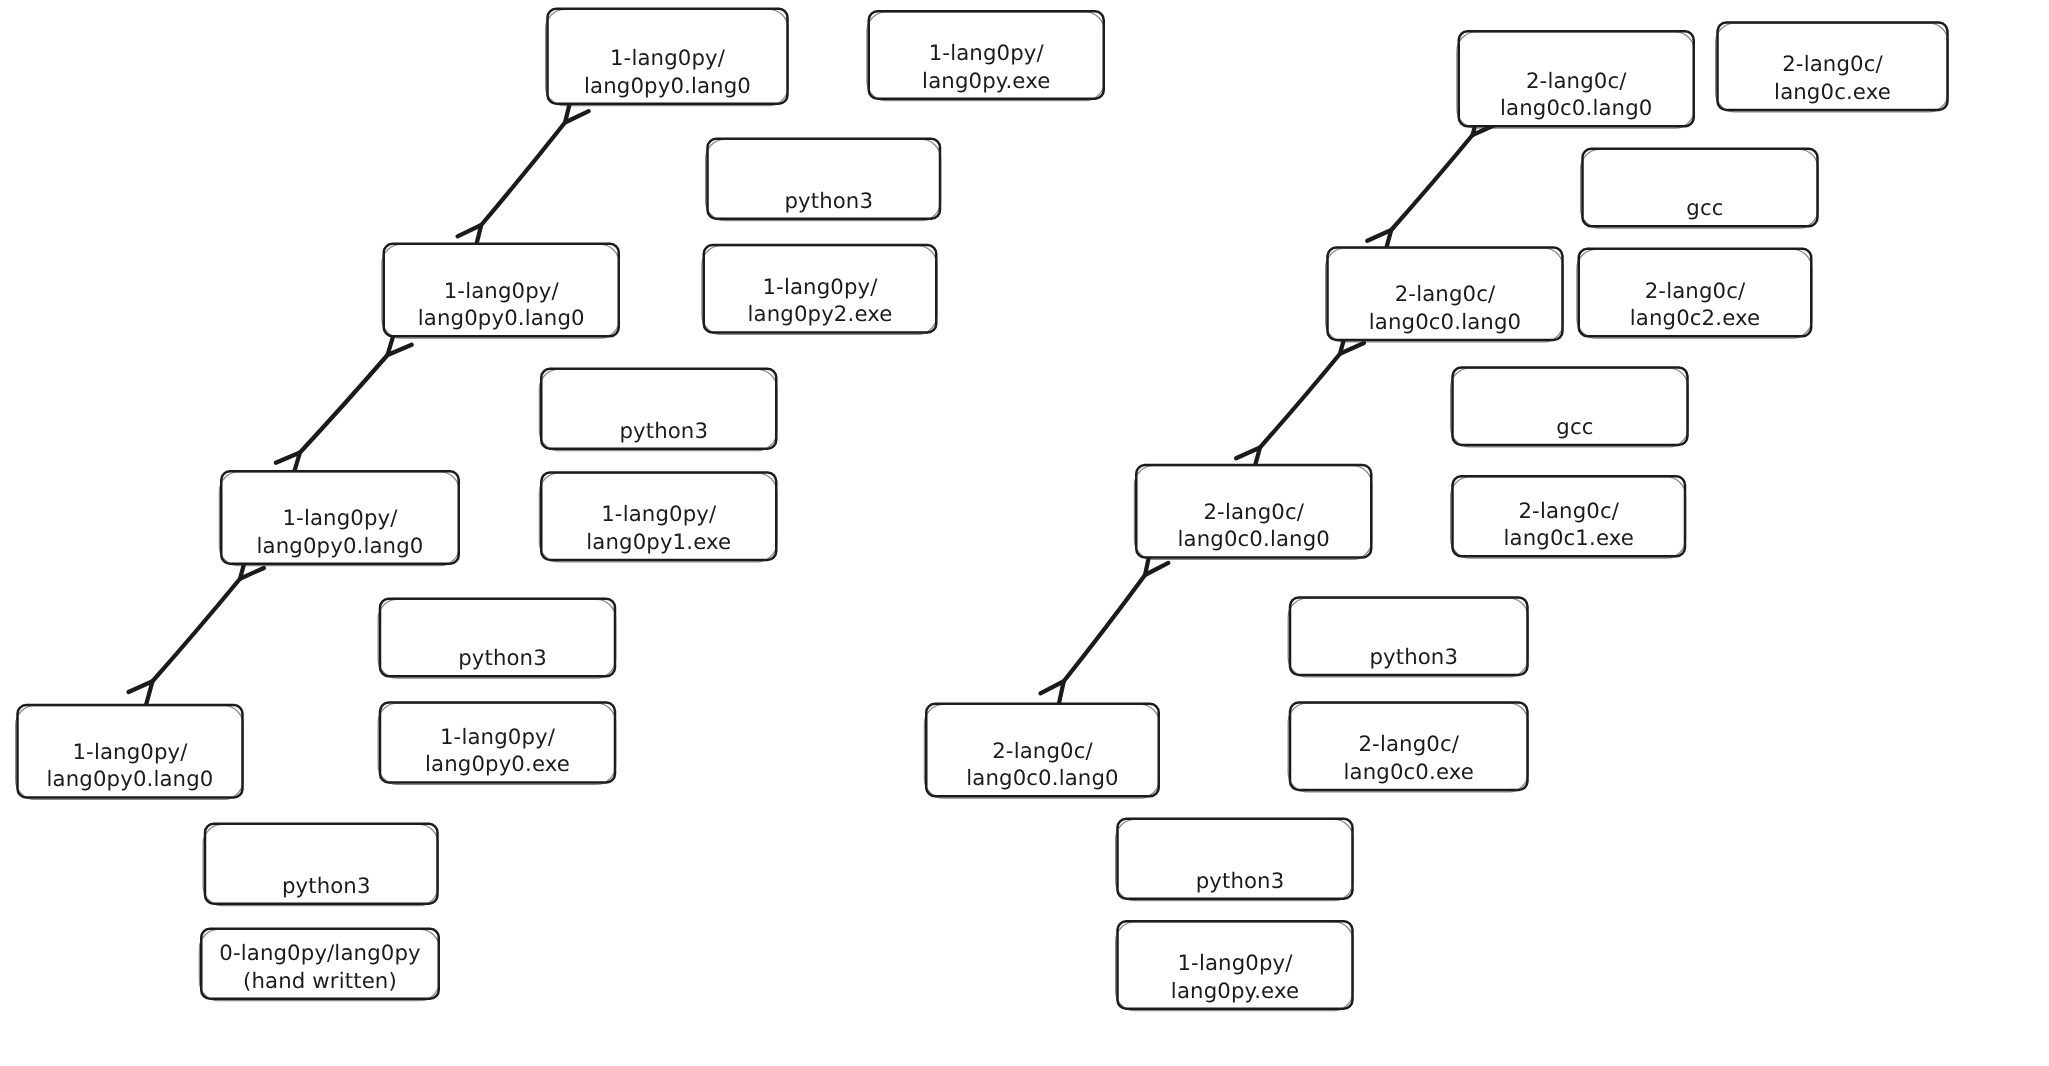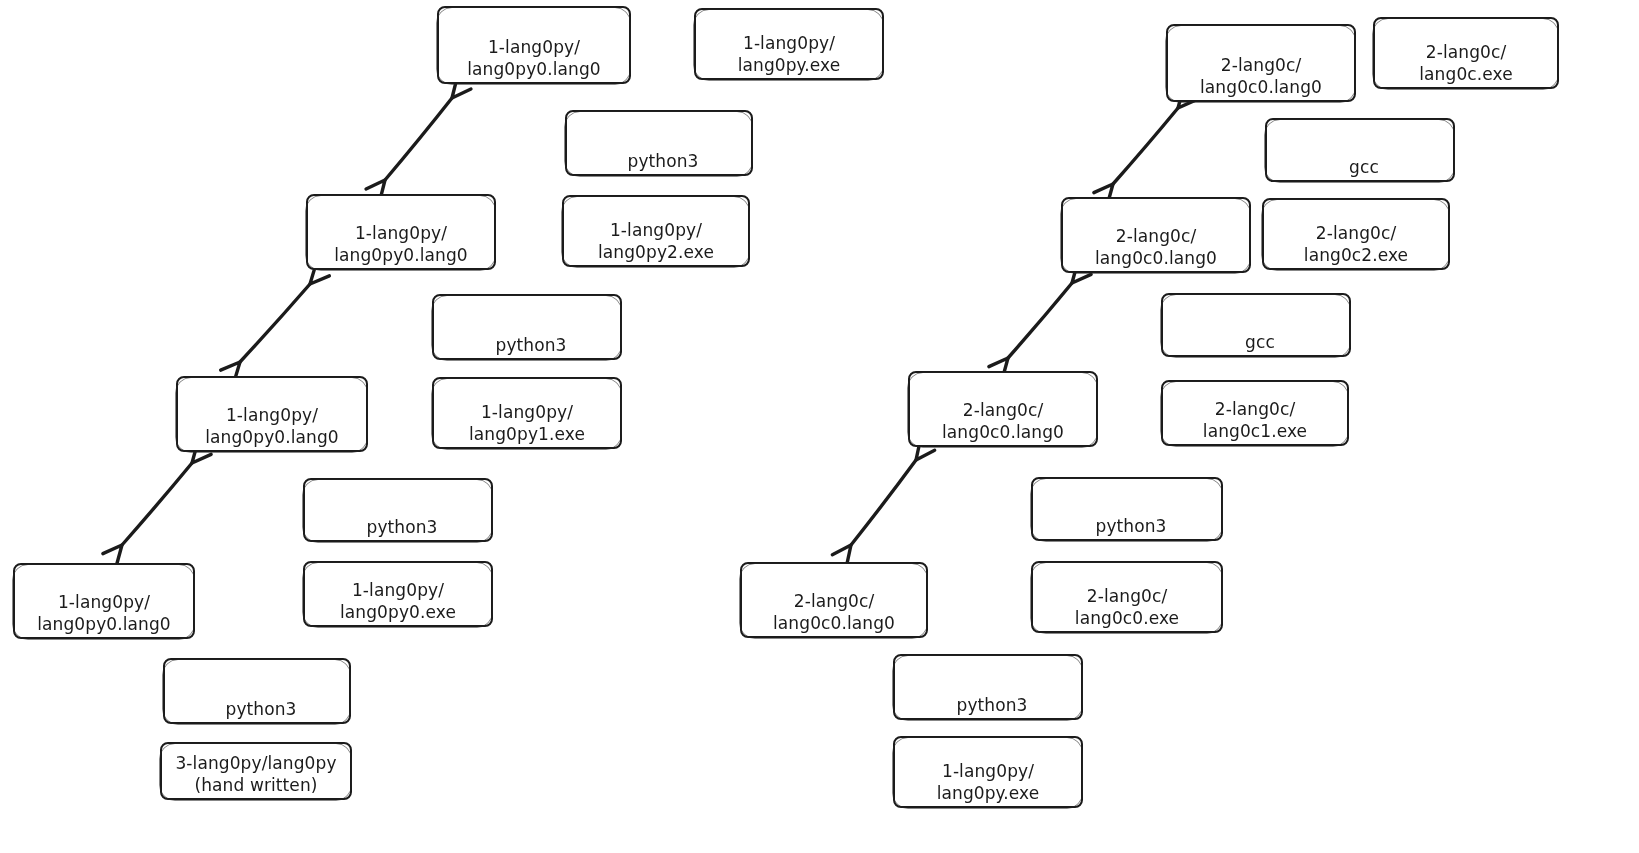--- a/index.html
+++ b/index.html
@@ -134,21 +134,21 @@
 lang0py0.lang0</span>
       </div>
       <div class="node" style="left: 303px; top: 561px; width: 190px; height: 66px;">
         <span>1-lang0py/
 lang0py0.exe</span>
       </div>
       <div class="node single" style="left: 163px; top: 658px; width: 188px; height: 66px;">
         <span>python3</span>
       </div>
       <div class="node" style="left: 160px; top: 742px; width: 192px; height: 58px;">
-        <span>3-lang0py/lang0py
+        <span>0-lang0py/lang0py
 (hand written)</span>
       </div>
       <div class="node" style="left: 1166px; top: 24px; width: 190px; height: 78px;">
         <span>2-lang0c/
 lang0c0.lang0</span>
       </div>
       <div class="node" style="left: 1373px; top: 17px; width: 186px; height: 72px;">
         <span>2-lang0c/
 lang0c.exe</span>
       </div>

